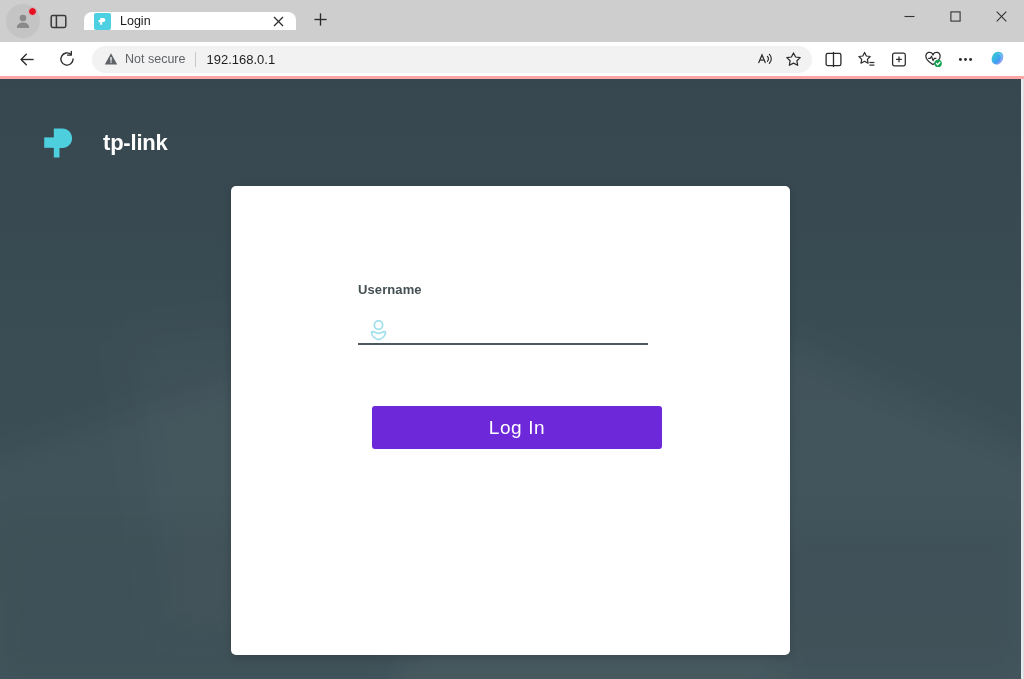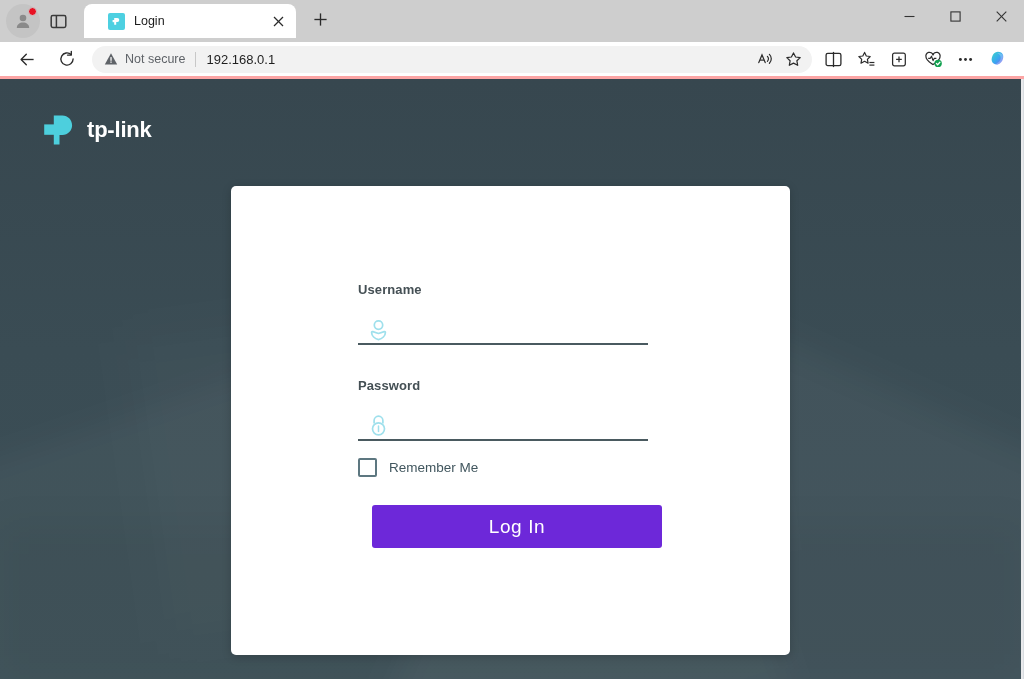--- a/index.html
+++ b/index.html
@@ -68,23 +68,23 @@
     align-items: center;
     justify-content: center;
     border-radius: 4px;
   }
 
   .tab {
     position: relative;
     display: flex;
     align-items: center;
     width: 212px;
-    height: 34px;
+    height: 18px;
     margin-left: 8px;
-    padding: 0 8px 0 24px;
+    padding: 0 8px 0 10px;
     background: #ffffff;
     border-radius: 8px 8px 0 0;
     box-sizing: border-box;
     gap: 9px;
   }
   .favicon {
     width: 17px;
     height: 17px;
     border-radius: 2px;
     background: #4dd0e1;
@@ -269,24 +269,24 @@
     bottom: 0;
     width: 100%;
     height: 26%;
     background: rgba(0,0,0,0.045);
     filter: blur(18px);
   }
 
   .brand {
     position: absolute;
     left: 42px;
-    top: 32px;
-    display: flex;
-    align-items: center;
-    gap: 9px;
+    top: 45px;
+    display: flex;
+    align-items: center;
+    gap: 25px;
   }
   .brand-text {
     color: #ffffff;
     font-size: 22px;
     font-weight: 600;
     letter-spacing: -0.2px;
   }
 
   
   .card {
@@ -581,38 +581,21 @@
                 <circle cx="9.5" cy="6.1" r="4.2" fill="none" stroke="#9fe0ec" stroke-width="1.7"></circle>
                 <path d="M2.6 13.4c0-.6.6-1 1.2-.8l5.7 1.9 5.7-1.9c.6-.2 1.2.2 1.2.8 0 3.4-3.1 6.4-6.9 7.2-3.8-.8-6.9-3.8-6.9-7.2z" fill="none" stroke="#9fe0ec" stroke-width="1.7" stroke-linejoin="round"></path>
               </svg>
             </span>
             <input class="field-input" type="text" autocomplete="off" value="" style="">
           </div>
         </div>
 
         <div class="gap-1"></div>
 
-        <div>
-          <div class="field-label">Password</div>
-          <div class="field">
-            <span class="field-icon">
-              <svg width="19" height="23" viewBox="0 0 19 23">
-                <path d="M5.1 9.4V6.6a4.4 4.4 0 0 1 8.8 0v2.8" fill="none" stroke="#9fe0ec" stroke-width="1.7"></path>
-                <circle cx="9.5" cy="14.8" r="6" fill="none" stroke="#9fe0ec" stroke-width="1.7"></circle>
-                <line x1="9.5" y1="11.9" x2="9.5" y2="17.5" stroke="#9fe0ec" stroke-width="1.5" stroke-linecap="round"></line>
-              </svg>
-            </span>
-            <input class="field-input" type="password" autocomplete="off" value="" style="">
-          </div>
-        </div>
-
-        <div class="remember">
-          <span class="checkbox"></span>
-          <span class="remember-label">Remember Me</span>
-        </div>
+
 
         <button class="login-btn" type="button">Log In</button>
       </div>
     </div>
 
     <div class="scroll-edge"></div>
   </div>
 
 </div>
 

